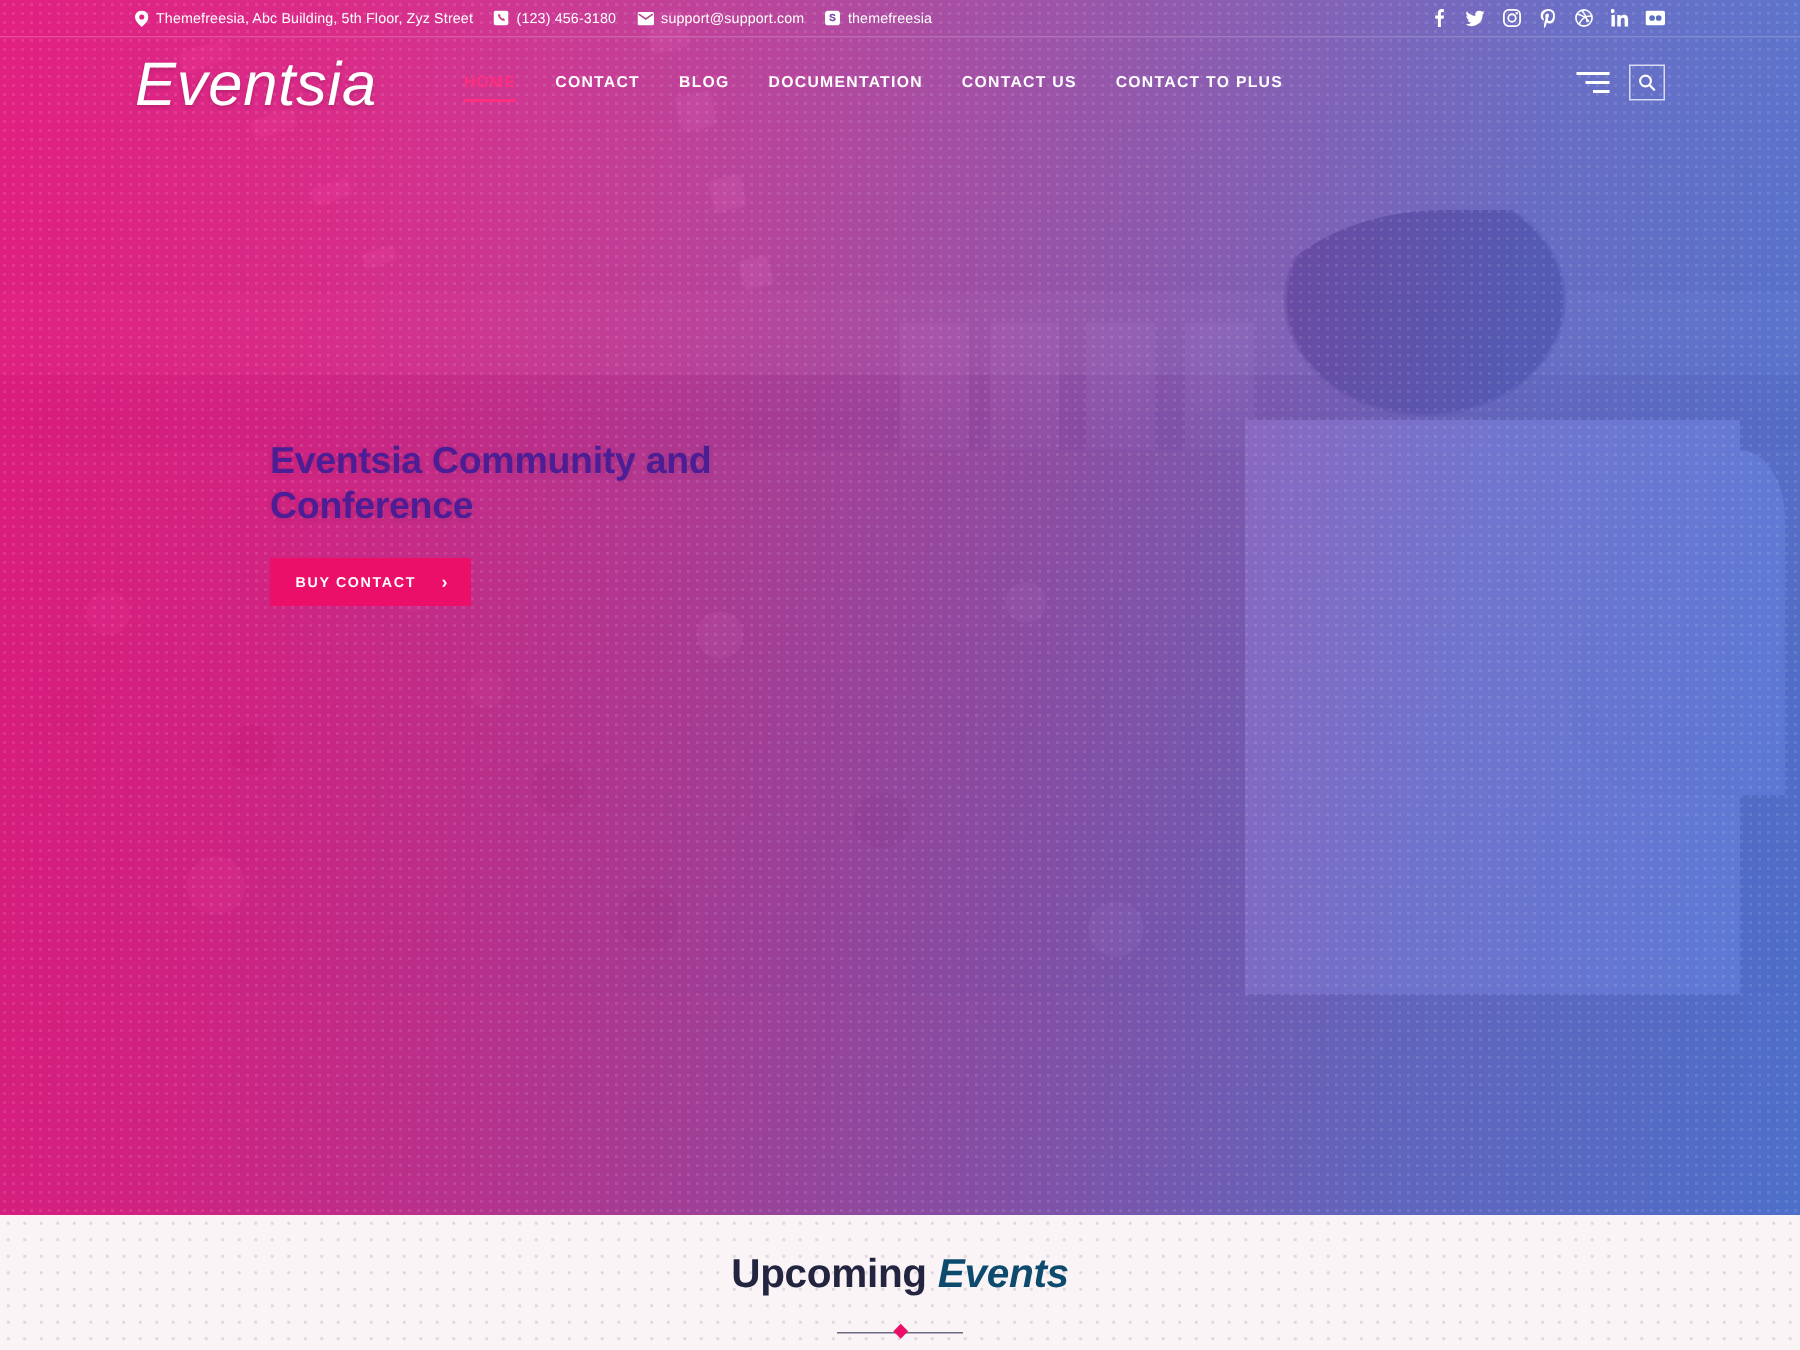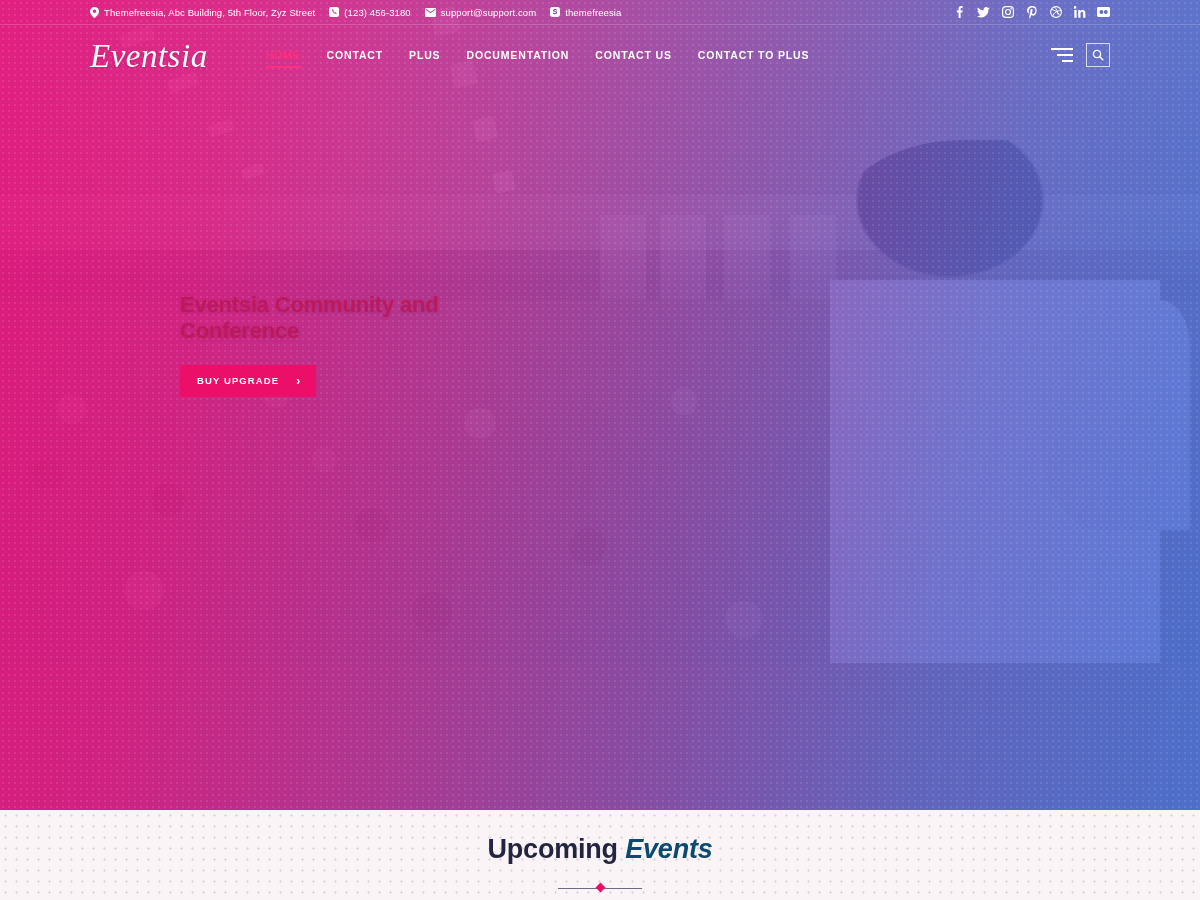--- a/index.html
+++ b/index.html
@@ -115,23 +115,23 @@
   
   .navbar {
     position:absolute; left:0; top:25px; width:100%; height:60px;
     z-index:8;
   }
   .navbar-inner {
     width:1020px; margin:0 auto; height:60px;
     display:flex; align-items:center;
   }
   .site-logo {
-    font-family:Liberation Serif, serif;
+    font-family:Liberation Sans, sans-serif;
     font-style:italic;
-    font-size:33px;
+    font-size:41px;
     color:#fff;
     letter-spacing:.5px;
     text-shadow:0 1px 3px rgba(0,0,0,.18);
     padding-top:2px;
   }
   .main-menu {
     display:flex; align-items:center; gap:0;
     margin-left:45px;
   }
   .menu-item {
@@ -163,22 +163,22 @@
     border:1px solid rgba(255,255,255,.75);
     display:flex; align-items:center; justify-content:center;
     color:#fff;
   }
 
   
   .hero-caption {
     position:absolute; left:180px; top:292px; z-index:7; width:600px;
   }
   .hero-title {
-    color:#be185d;
-    font-size:22px;
+    color:#4c1d95;
+    font-size:25px;
     font-weight:bold;
     line-height:1.20;
     letter-spacing:-.2px;
     max-width:370px;
     text-shadow:0 1px 4px rgba(0,0,0,.12);
   }
   .hero-sub {
     color:#fff;
     font-size:15.5px;
     margin-top:19px;
@@ -405,21 +405,21 @@
     </div>
   </div>
 
   <div class="navbar">
     <div class="navbar-inner">
       <div class="site-logo">Eventsia</div>
 
       <nav class="main-menu">
         <a class="menu-item active">HOME</a>
         <a class="menu-item">CONTACT</a>
-        <a class="menu-item">PLUS</a>
+        <a class="menu-item">BLOG</a>
         <a class="menu-item">DOCUMENTATION</a>
         <a class="menu-item">CONTACT US</a>
         <a class="menu-item">CONTACT TO PLUS</a>
       </nav>
 
       <div class="nav-tools">
         <div class="menu-toggle">
           <i></i>
             <i></i>
             <i></i>
@@ -430,21 +430,21 @@
               <path d="M7.8 7.8l3 3" stroke="#fff" stroke-width="1.5" stroke-linecap="round"></path>
             </svg>
         </div>
       </div>
     </div>
   </div>
 
   <div class="hero-caption">
     <h1 class="hero-title">Eventsia Community and Conference</h1>
     <a class="buy-btn">
-      <span>BUY UPGRADE</span>
+      <span>BUY CONTACT</span>
       <span class="chev">›</span>
     </a>
   </div>
 </section>
 
 <section class="events-section">
   <div class="events-dots"></div>
   <div class="swoosh swoosh-blue"></div>
   <div class="swoosh swoosh-pink"></div>
 

